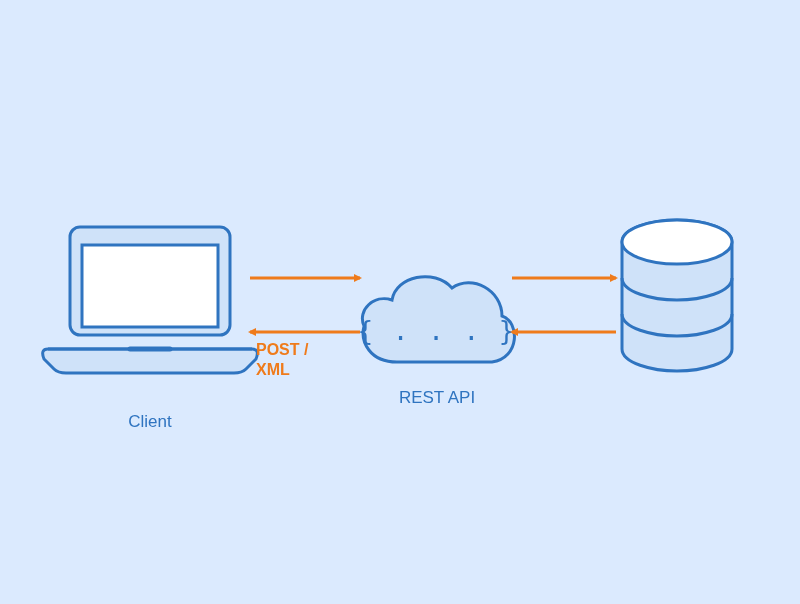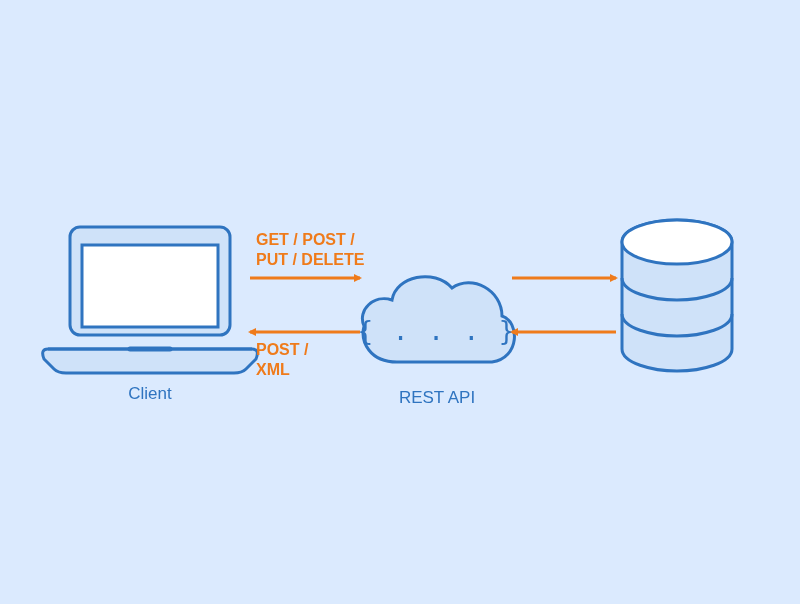--- a/index.html
+++ b/index.html
@@ -54,21 +54,21 @@
     <rect x="30" y="2" width="160" height="108" rx="10" ry="10" class="stroke fill-light" fill="#cfe2f9" stroke="#2f74c0" stroke-width="3"></rect>
 
     <rect x="42" y="20" width="136" height="82" class="fill-white stroke" fill="#ffffff" stroke="#2f74c0" stroke-width="3"></rect>
 
     <path d="M8 124 L212 124 Q220 124 216 134 L206 144 Q202 148 194 148 L26 148 Q18 148 14 144 L4 134 Q0 124 8 124 Z" fill="#cfe2f9" stroke="#2f74c0" stroke-width="3"></path>
 
     <line x1="8" y1="124" x2="212" y2="124" stroke="#2f74c0" stroke-width="3"></line>
 
     <line x1="90" y1="124" x2="130" y2="124" stroke="#2f74c0" stroke-width="5" stroke-linecap="round"></line>
   </svg>
-  <div class="caption" style="left:40px; top:384px; width:220px;">Client</div>
+  <div class="caption" style="left:40px; top:412px; width:220px;">Client</div>
 
   <svg viewBox="0 0 170 115" width="170" height="115" style="position:absolute; left:352px; top:262px;">
     <path d="M45 100
              C18 100 8 80 12 64
              C5 48 22 32 40 38
              C44 14 82 6 100 26
              C120 12 150 28 150 54
              C168 60 168 96 140 100
              Z" fill="#cfe2f9" stroke="#2f74c0" stroke-width="3"></path>
     <text x="85" y="78" text-anchor="middle" class="api-inner">{ . . . }</text>
@@ -98,19 +98,17 @@
 
     <line x1="250" y1="278" x2="360" y2="278" class="arrow" marker-end="url(#ah)"></line>
 
     <line x1="360" y1="332" x2="250" y2="332" class="arrow" marker-end="url(#ah)"></line>
 
     <line x1="512" y1="278" x2="616" y2="278" class="arrow" marker-end="url(#ah)"></line>
 
     <line x1="616" y1="332" x2="512" y2="332" class="arrow" marker-end="url(#ah)"></line>
   </svg>
 
-  <div class="flow-label" style="left:256px; top:230px;">GET / POST /
-PUT / DELETE</div>
 
   <div class="flow-label" style="left:256px; top:340px;">POST /
 XML</div>
 
 </div>
 
 </body></html>

